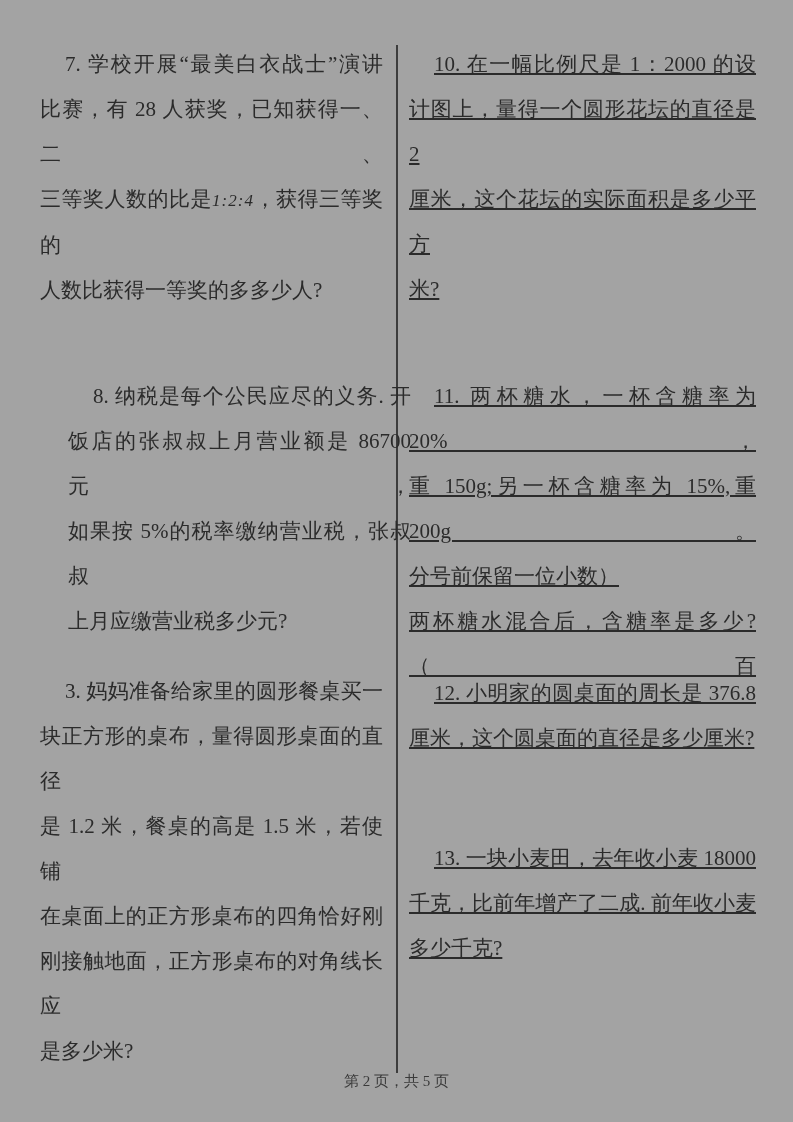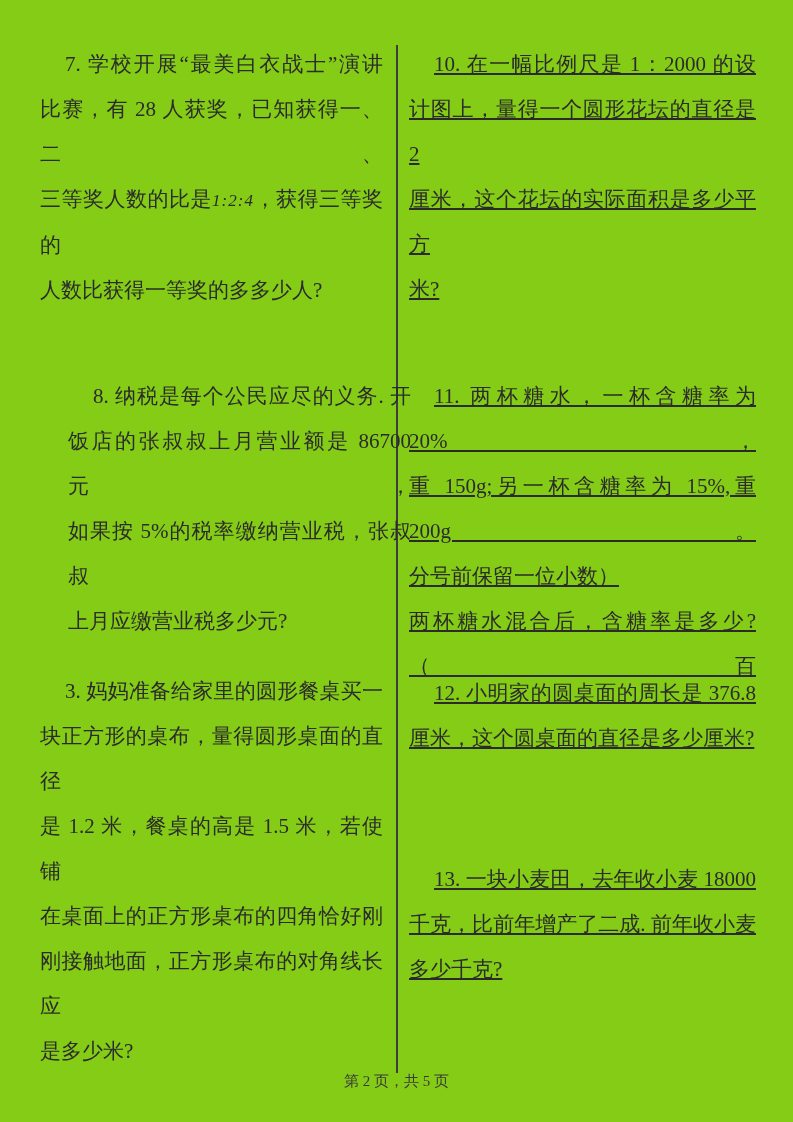--- a/index.html
+++ b/index.html
@@ -1,21 +1,21 @@
 <!DOCTYPE html>
 <html><head>
 <meta charset="utf-8">
 <style>
   * { box-sizing: border-box; }
   html, body { margin: 0; padding: 0; background: #ffffff; }
   .page {
     position: relative;
     width: 793px;
     height: 1122px;
-    background: #84cc16;
+    background: #a3a3a3;
     font-family: "Liberation Serif", "DejaVu Serif", serif;
     color: #2b2b2b;
     overflow: hidden;
   }
   .divider {
     position: absolute;
     left: 396px;
     top: 45px;
     width: 2px;
     height: 1028px;
@@ -27,21 +27,21 @@
     line-height: 45px;
   }
   .problem.left  { left: 40px;  width: 343px; }
   .problem.right { left: 409px; width: 347px; text-decoration: underline; }
   .p7  { top: 42px; }
   .p10 { top: 42px; }
   .p8  { top: 374px; margin-left: 28px; }
   .p11 { top: 374px; }
   .p9  { top: 669px; }
   .p12 { top: 671px; }
-  .p13 { top: 857px; }
+  .p13 { top: 836px; }
   .line { text-align: justify; text-align-last: justify; }
   .line.end   { text-align-last: left; }
   .line.first { text-indent: 25px; }
   .ratio { font-size: 17px; letter-spacing: 1px; font-style: italic; }
   .footer {
     position: absolute;
     left: 0;
     top: 1070px;
     width: 793px;
     text-align: center;

